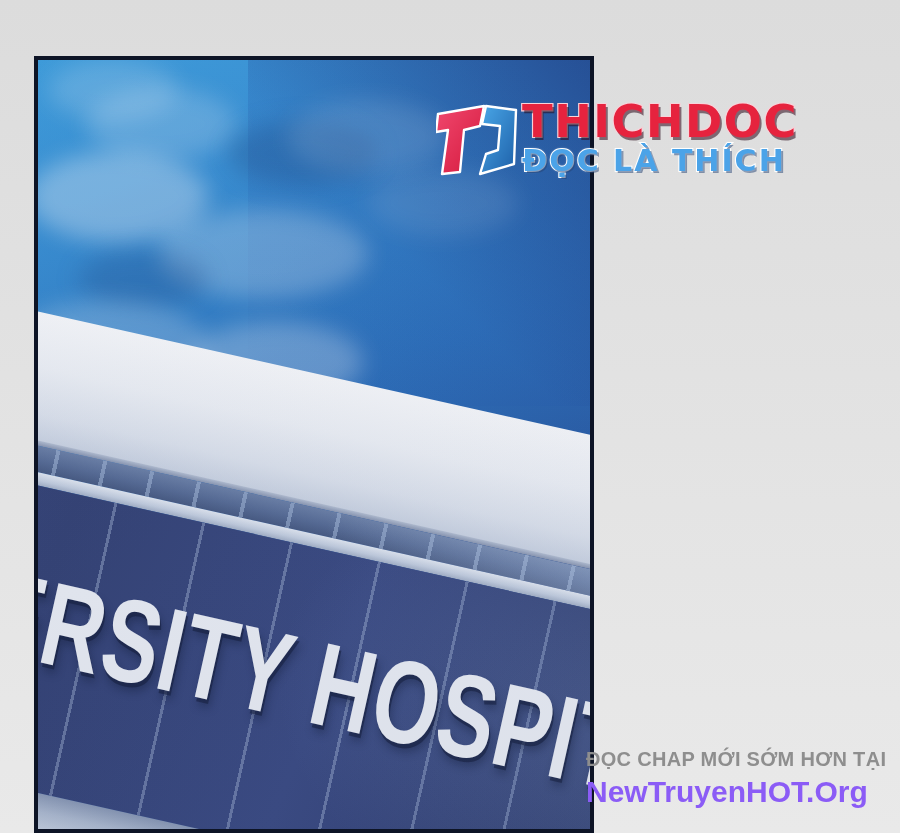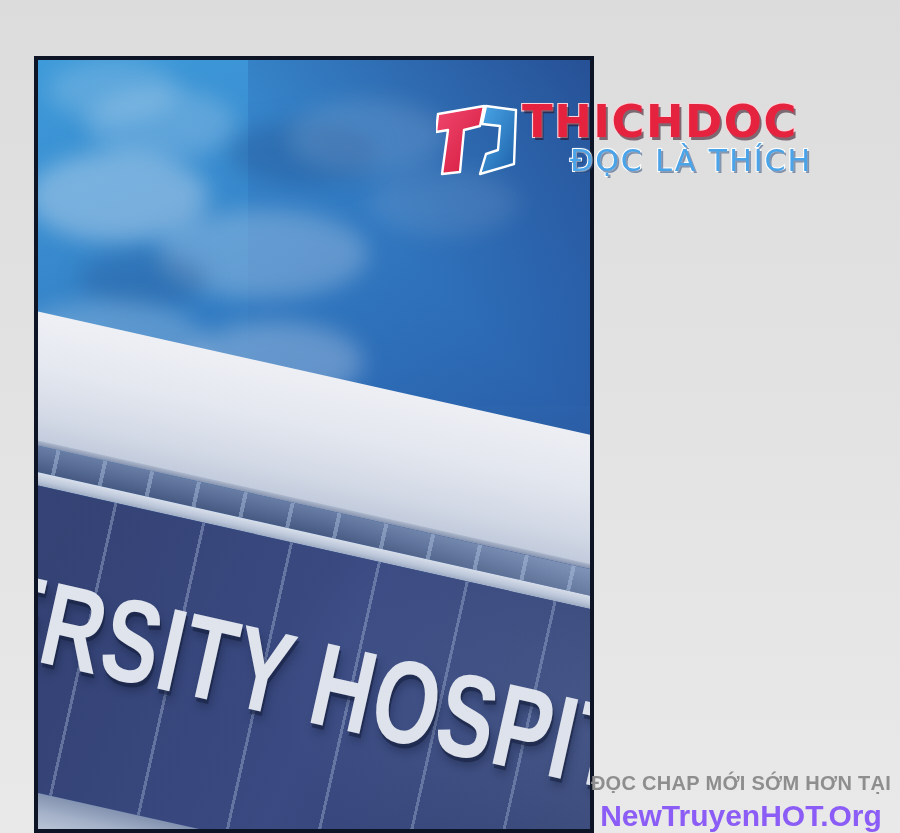--- a/index.html
+++ b/index.html
@@ -264,42 +264,41 @@
     white-space: nowrap;
     -webkit-text-stroke: 2.2px #f7ccd4;
     paint-order: stroke fill;
     text-shadow:
       2px 3px 0 rgba(40,10,25,0.55),
       0 0 2px rgba(255,255,255,0.5);
   }
 
   .wm-sub {
     font-family: "DejaVu Sans", sans-serif;
-    font-weight: 400;
+    font-weight: 700;
     font-size: 30px;
     line-height: 34px;
     letter-spacing: 2px;
     color: #4ba3e8;
     margin-top: -2px;
     white-space: nowrap;
     -webkit-text-stroke: 2px #ffffff;
     paint-order: stroke fill;
     text-shadow:
       2px 2px 0 rgba(30,60,110,0.50),
       0 0 3px rgba(255,255,255,0.6);
-    margin-left: 48px;
   }
 
   
   .promo {
     position: absolute;
     left: 586px;
-    top: 772px;
+    top: 748px;
     width: 310px;
-    text-align: center;
+    text-align: left;
   }
   .promo-line1 {
     font-family: "Liberation Sans", sans-serif;
     font-weight: 700;
     font-size: 20px;
     letter-spacing: 0.3px;
     color: #8e8e8e;
     white-space: nowrap;
   }
   .promo-line2 {

